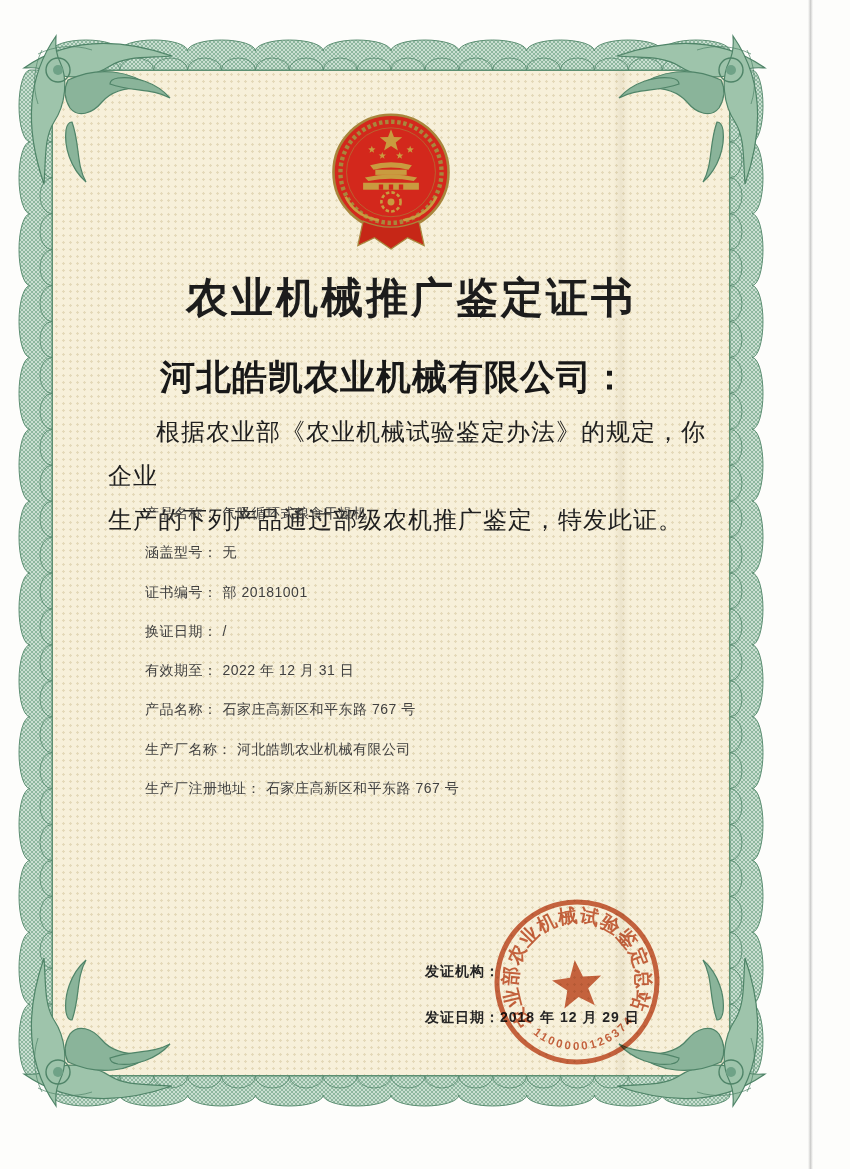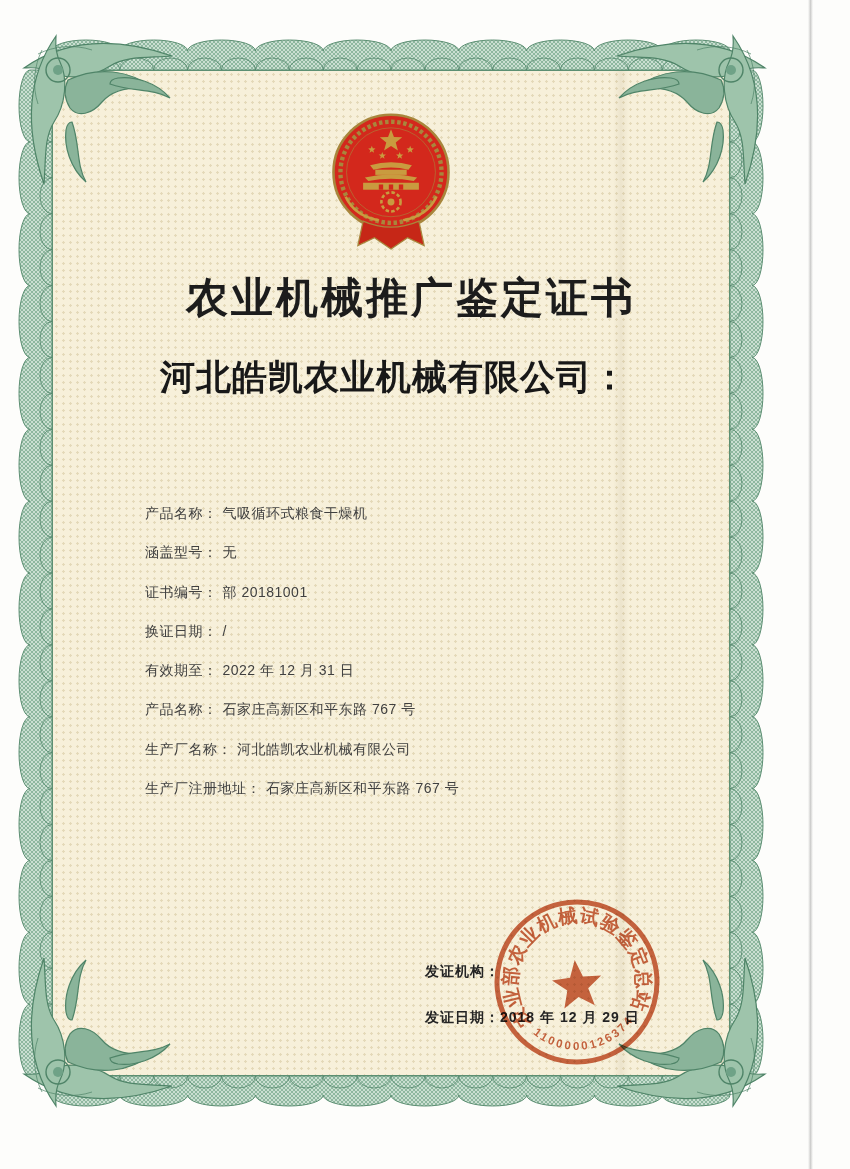--- a/index.html
+++ b/index.html
@@ -134,20 +134,24 @@
       <circle cx="0" cy="34" r="4" fill="#c99b3f"></circle>
       <path d="M-52,28 Q-42,50 -14,55 M52,28 Q42,50 14,55" fill="none" stroke="#c99b3f" stroke-width="3"></path>
     </g>
     <path d="M-32,56 L-38,84 L-19,75 L0,88 L19,75 L38,84 L32,56 Q0,70 -32,56 Z" fill="#c62717" stroke="#a8863c" stroke-width="1.5"></path>
   </svg>
 
   <div class="title">农业机械推广鉴定证书</div>
 
   <div class="recipient">河北皓凯农业机械有限公司：</div>
 
+  <div class="para">
+    <span class="line first">根据农业部《农业机械试验鉴定办法》的规定，你企业</span>
+    <span class="line">生产的下列产品通过部级农机推广鉴定，特发此证。</span>
+  </div>
 
   <div class="fields">
     <div class="field-row">
       <span class="flabel">产品名称：</span><span class="fvalue">气吸循环式粮食干燥机</span>
     </div>
     <div class="field-row">
       <span class="flabel">涵盖型号：</span><span class="fvalue">无</span>
     </div>
     <div class="field-row">
       <span class="flabel">证书编号：</span><span class="fvalue">部 20181001</span>

